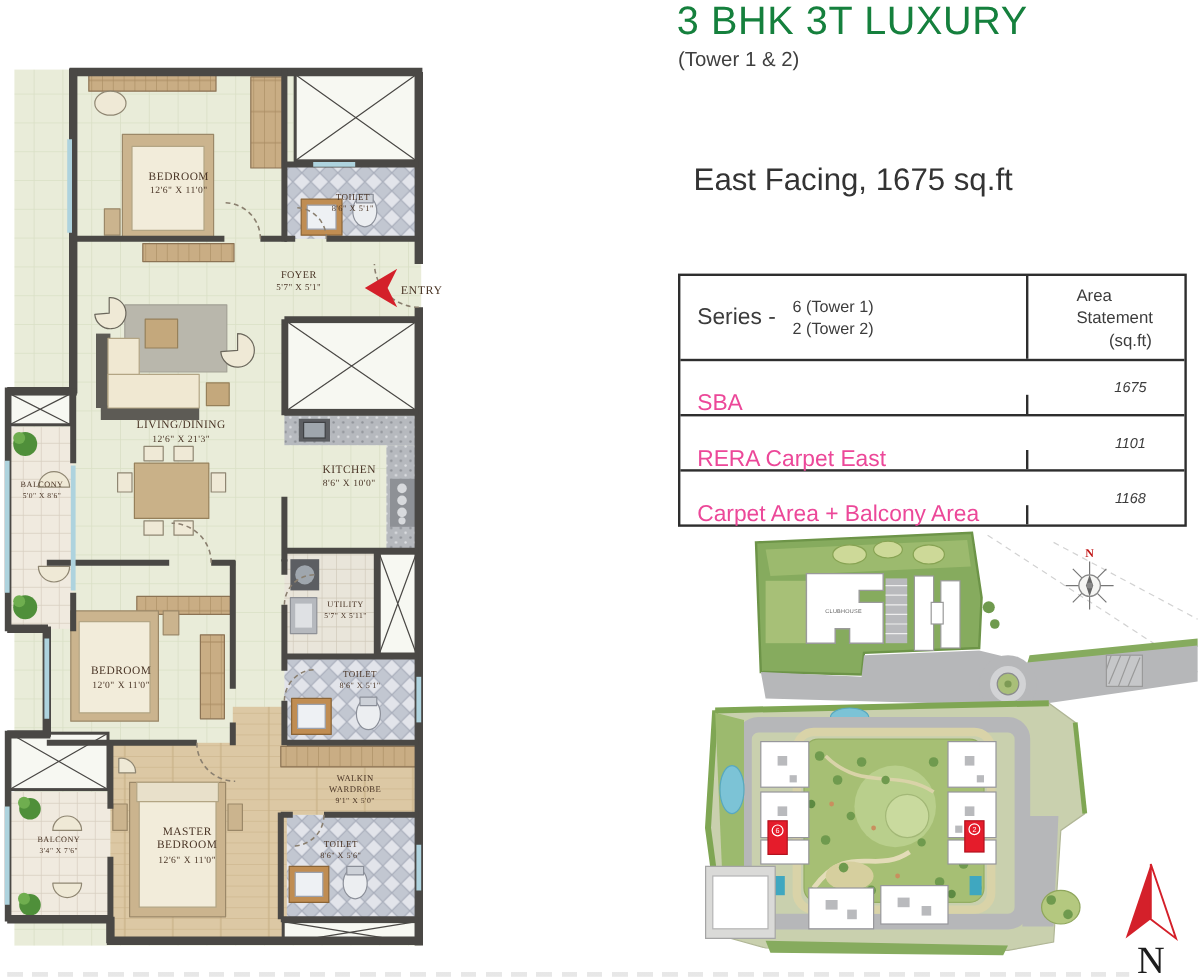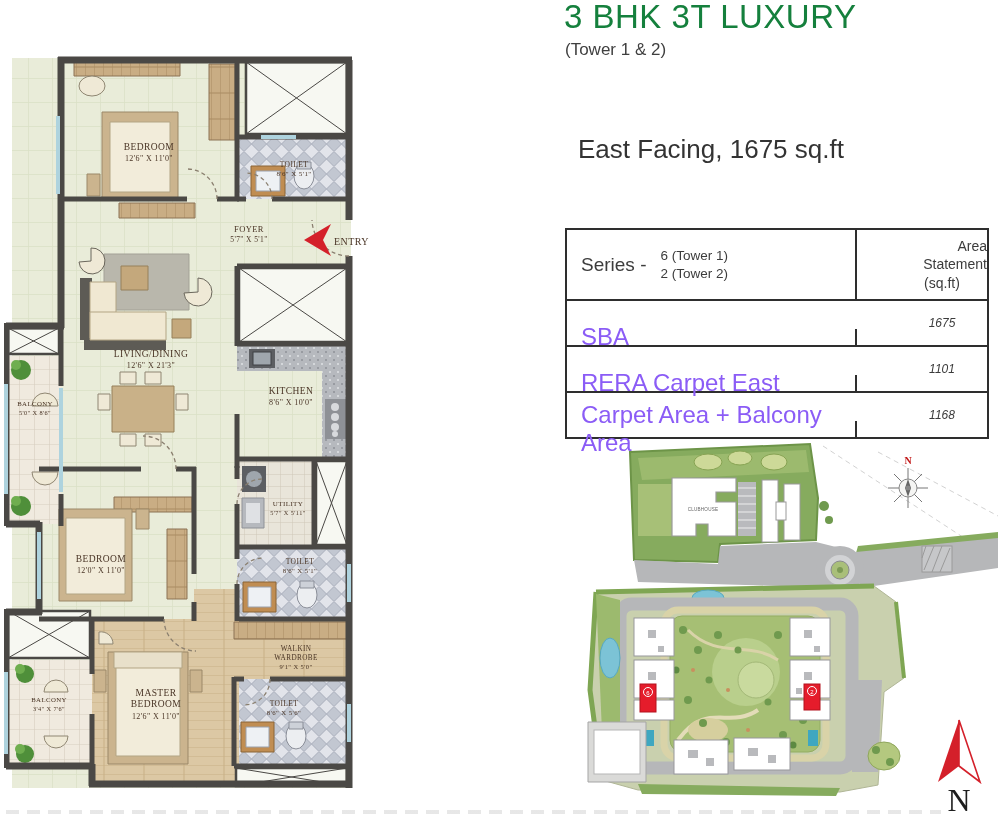--- a/index.html
+++ b/index.html
@@ -8,27 +8,27 @@
   .abs{position:absolute;}
   
   .title{left:564px;top:0px;font-size:33px;font-weight:400;letter-spacing:.5px;color:#15803d;line-height:1.05;}
   .subtitle{left:565px;top:40px;font-size:17px;color:#3f3f3f;}
   .facing{left:578px;top:134px;font-size:26px;font-weight:500;color:#333;}
   
   .area-table{left:565px;top:228px;width:420px;border:2px solid #2e2e2e;}
   .tr{display:flex;border-top:2px solid #2e2e2e;}
   .tr:first-child{border-top:none;}
   .td-l{width:290px;border-right:2px solid #2e2e2e;display:flex;align-items:center;padding-left:14px;box-sizing:border-box;}
-  .td-r{flex:1;display:flex;flex-direction:column;align-items:center;justify-content:center;text-align:right;margin-left:40px;}
+  .td-r{flex:1;display:flex;flex-direction:column;align-items:center;justify-content:center;text-align:left;margin-left:40px;}
   .hrow{height:69px;}
   .drow{height:44px;}
   .series-label{font-size:19px;color:#3c3c3c;margin-right:14px;}
   .series-stack{font-size:13.5px;color:#3c3c3c;line-height:1.3;}
   .area-head{font-size:14px;color:#3c3c3c;line-height:1.3;}
-  .row-label{font-size:24px;color:#8b5cf6;margin-top:28px;}
+  .row-label{font-size:19px;color:#ec4899;margin-top:28px;}
   .row-value{font-size:12px;color:#3c3c3c;font-style:italic;}
   
   .plan-svg{left:4px;top:54px;}
   .site-svg{left:578px;top:440px;}
   .compass-svg{left:924px;top:716px;}
   .disclaimer{left:6px;top:810px;width:935px;height:4px;opacity:.55;
      background:repeating-linear-gradient(90deg,#d4d4d4 0 13px,transparent 13px 21px);}
   svg text{font-family:"Liberation Serif",serif;}
   .pl{fill:#4a3526;letter-spacing:.4px;}
 </style>

